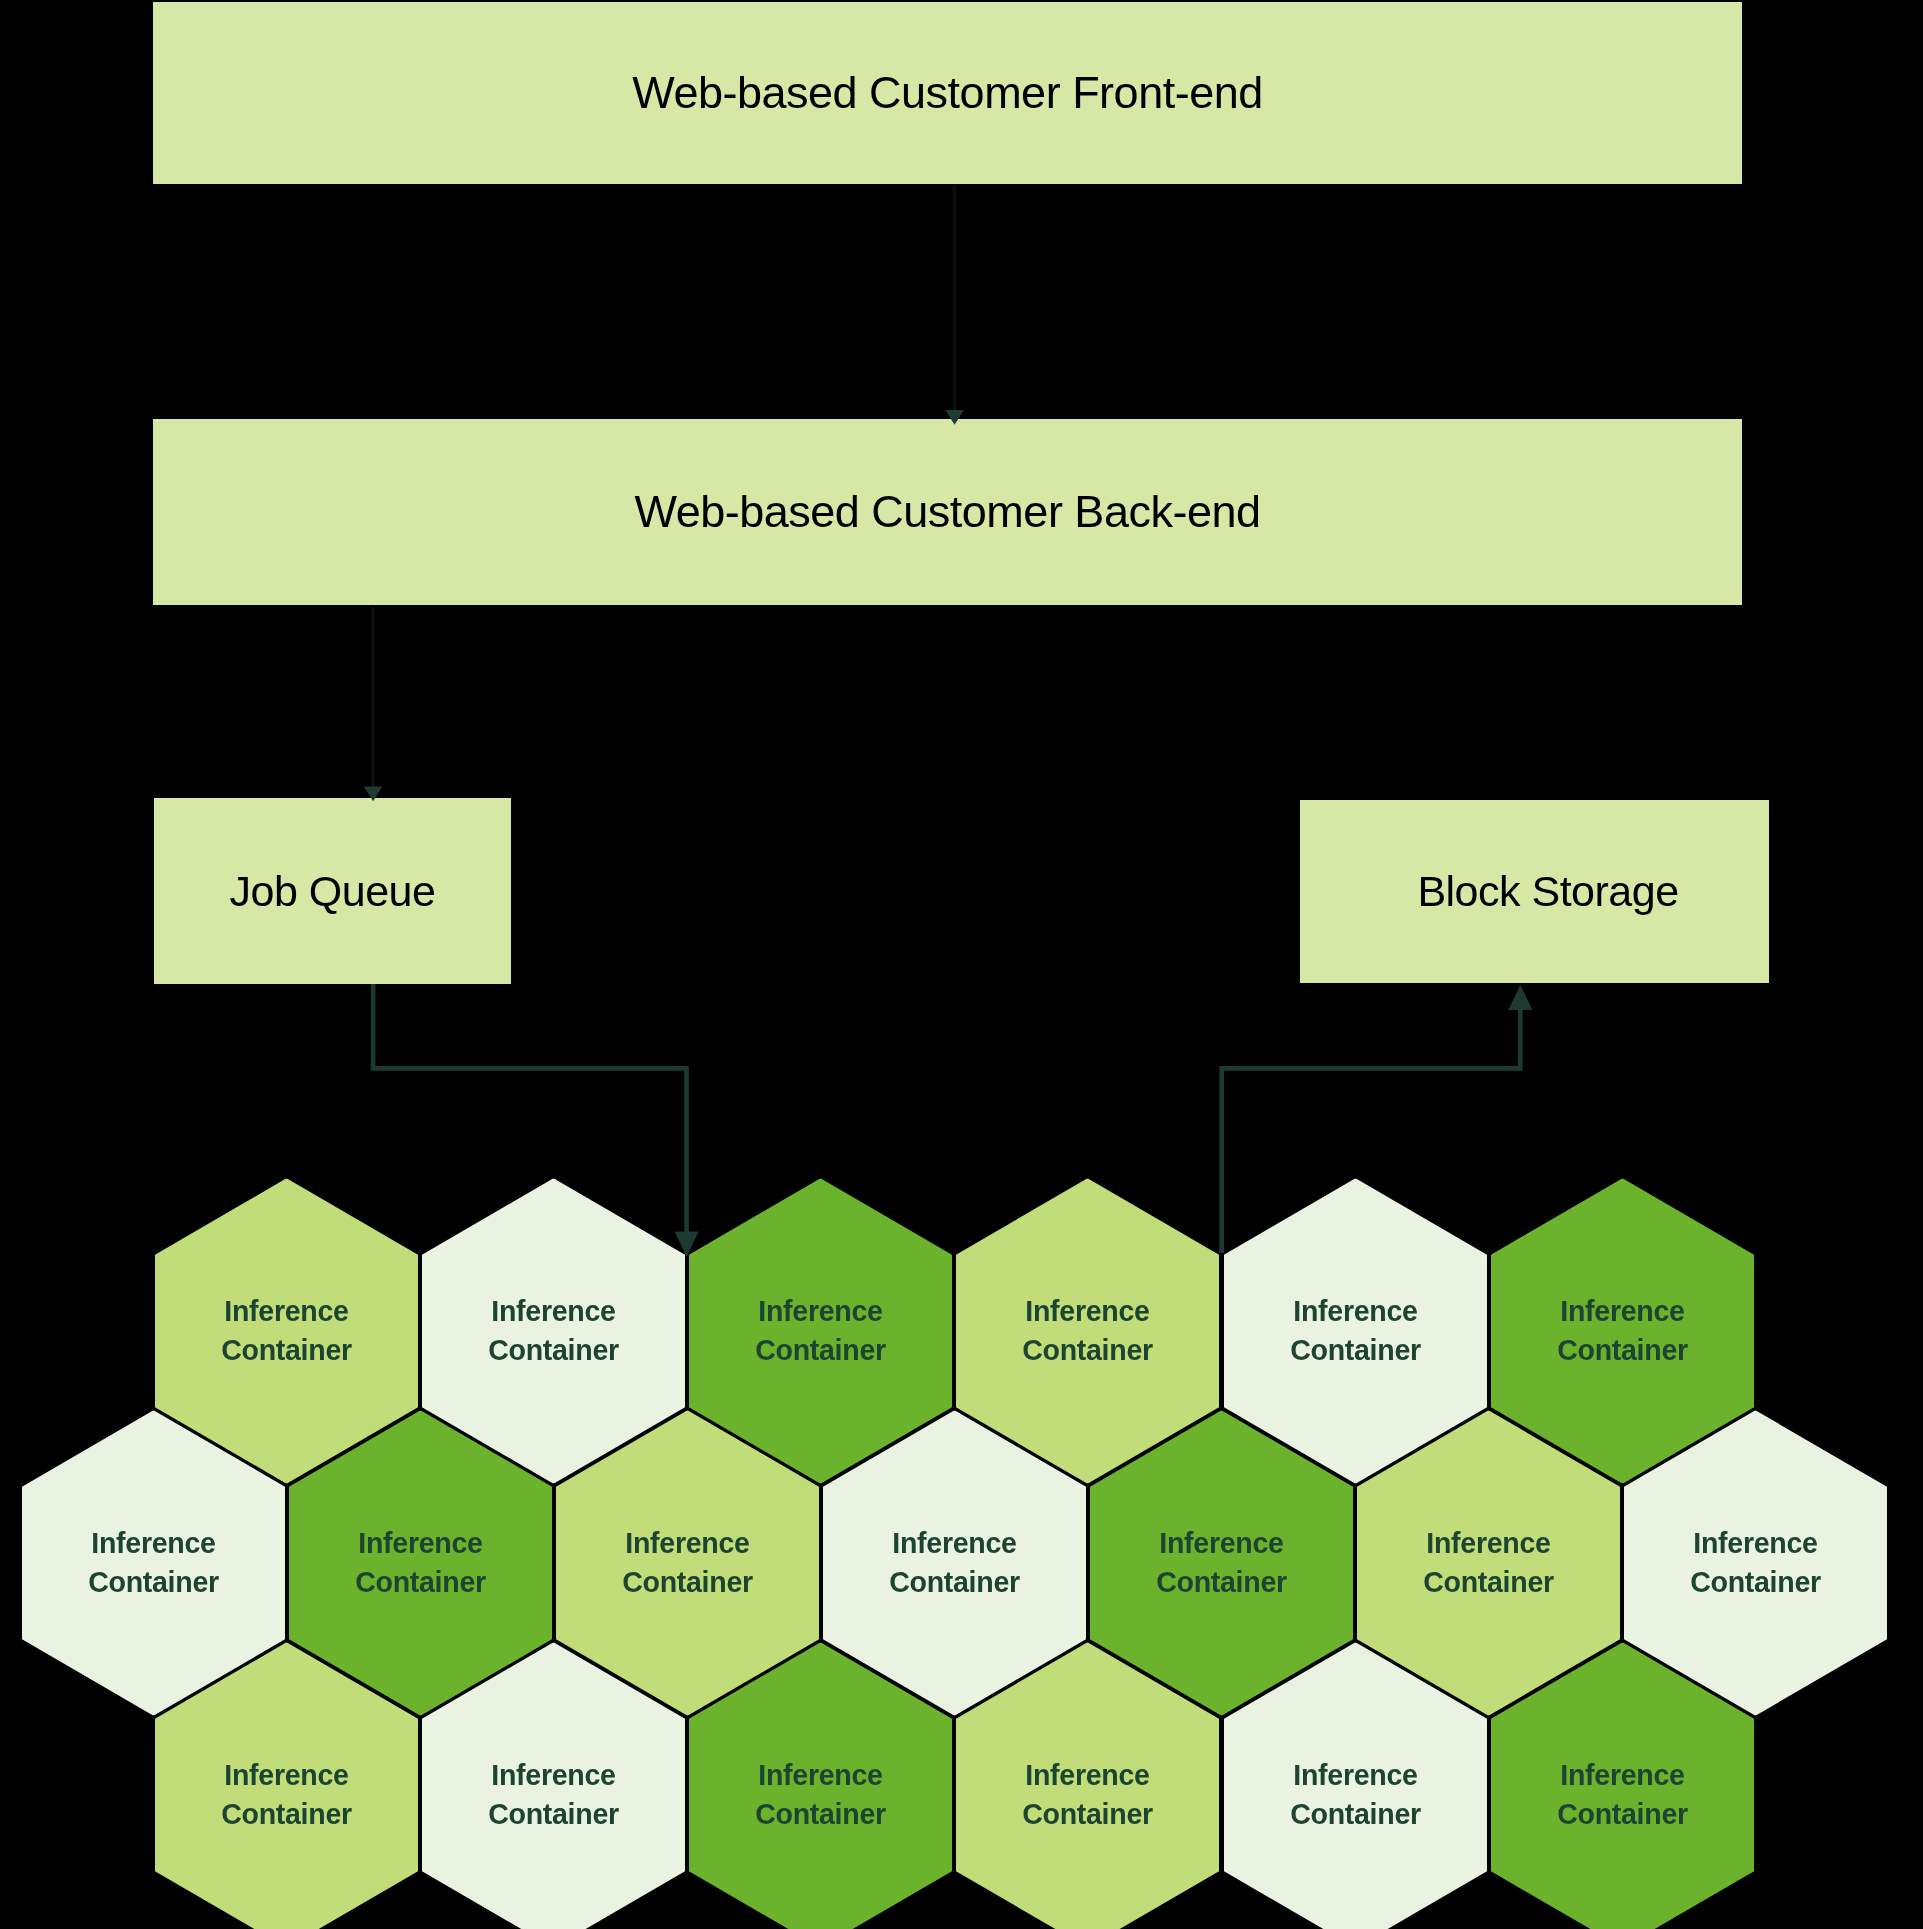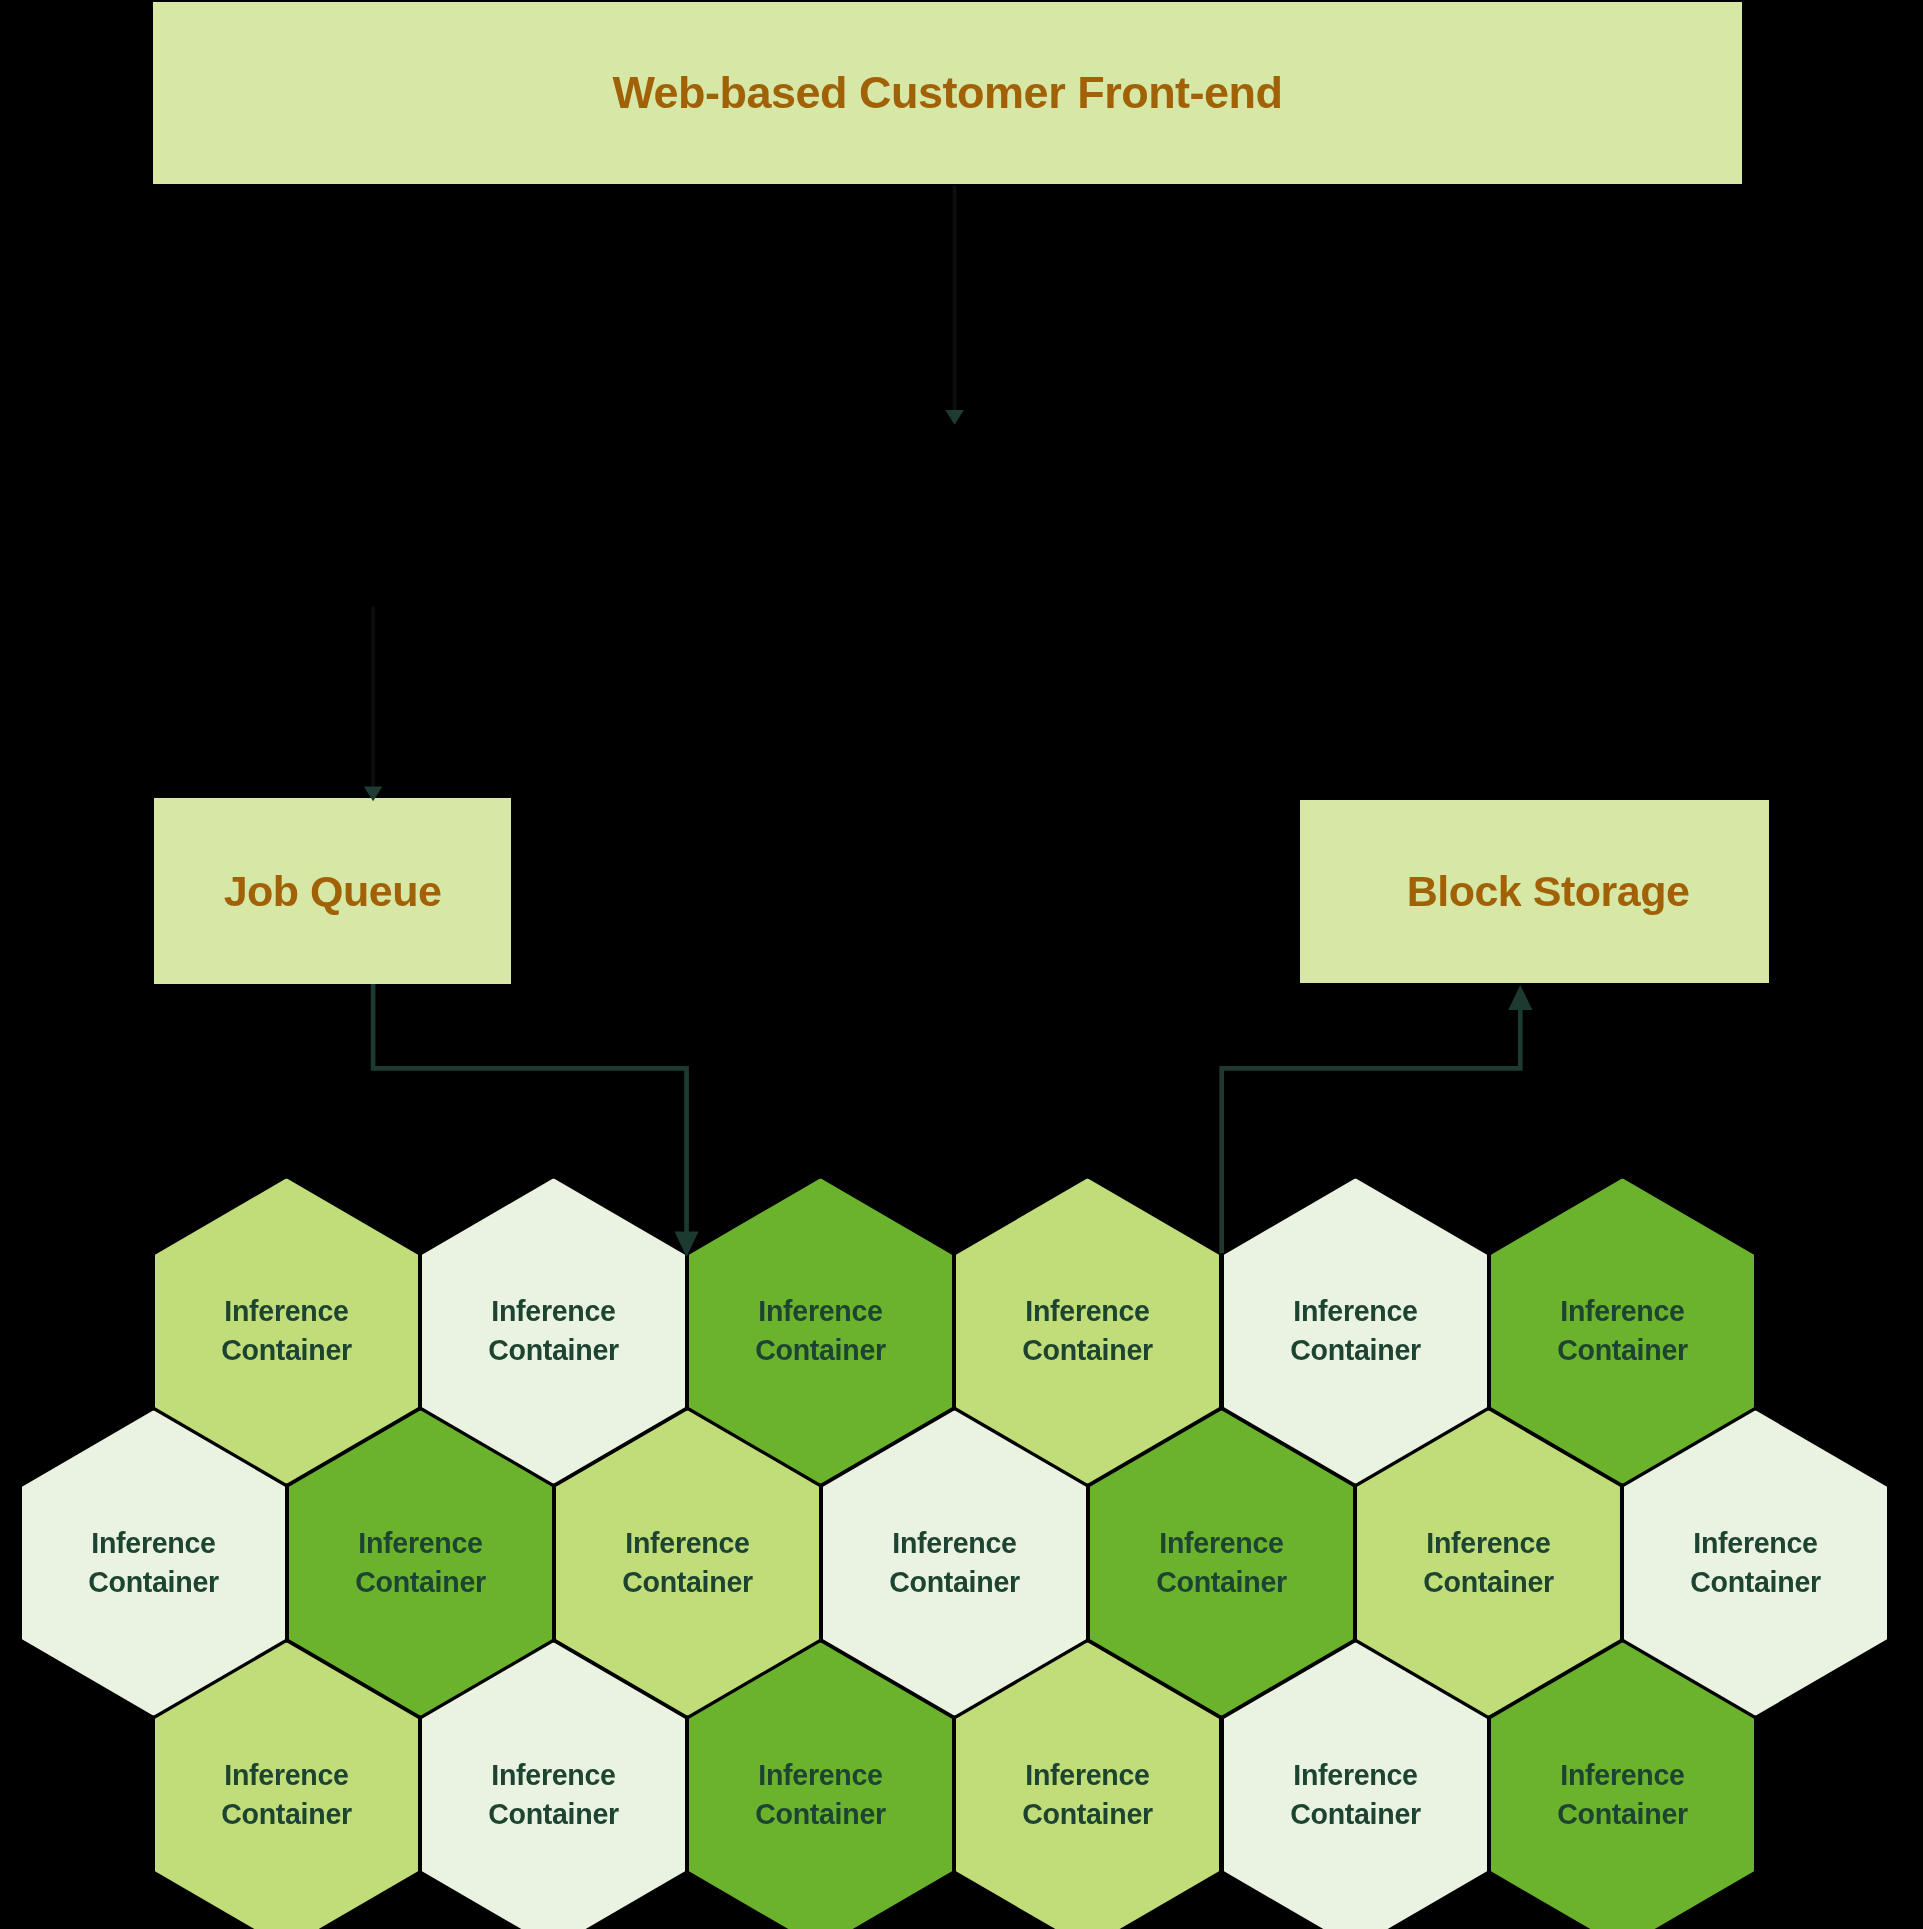--- a/index.html
+++ b/index.html
@@ -15,22 +15,22 @@
     position:absolute;
     background:#d7e8a6;
     display:flex;
     align-items:center;
     justify-content:center;
     text-align:center;
     color:#17304c;
     font-weight:bold;
   }
   .box-label{
-    color:#a16207;
-    font-weight:bold;
+    color:#000000;
+    font-weight:normal;
     letter-spacing:-0.5px;
   }
   #front-end{left:153px;top:1.9px;width:1589px;height:182px;font-size:45px;}
   #back-end{left:153px;top:419px;width:1589px;height:186px;font-size:45px;}
   #job-queue{left:154px;top:798px;width:357px;height:186px;font-size:43px;}
   #block-storage{left:1300px;top:800px;width:442px;height:183px;font-size:43px;padding-left:27px;}
   .hex{
     position:absolute;
     width:267px;
     height:310px;
@@ -57,20 +57,23 @@
 </style>
 </head>
 <body>
 
 <div class="canvas">
 
   <div id="front-end" class="big-box">
     <span class="box-label">Web-based Customer Front-end</span>
   </div>
 
+  <div id="back-end" class="big-box">
+    <span class="box-label">Web-based Customer Back-end</span>
+  </div>
 
   <div id="job-queue" class="big-box">
     <span class="box-label">Job Queue</span>
   </div>
 
   <div id="block-storage" class="big-box">
     <span class="box-label">Block Storage</span>
   </div>
 
   <div id="hex-grid">

